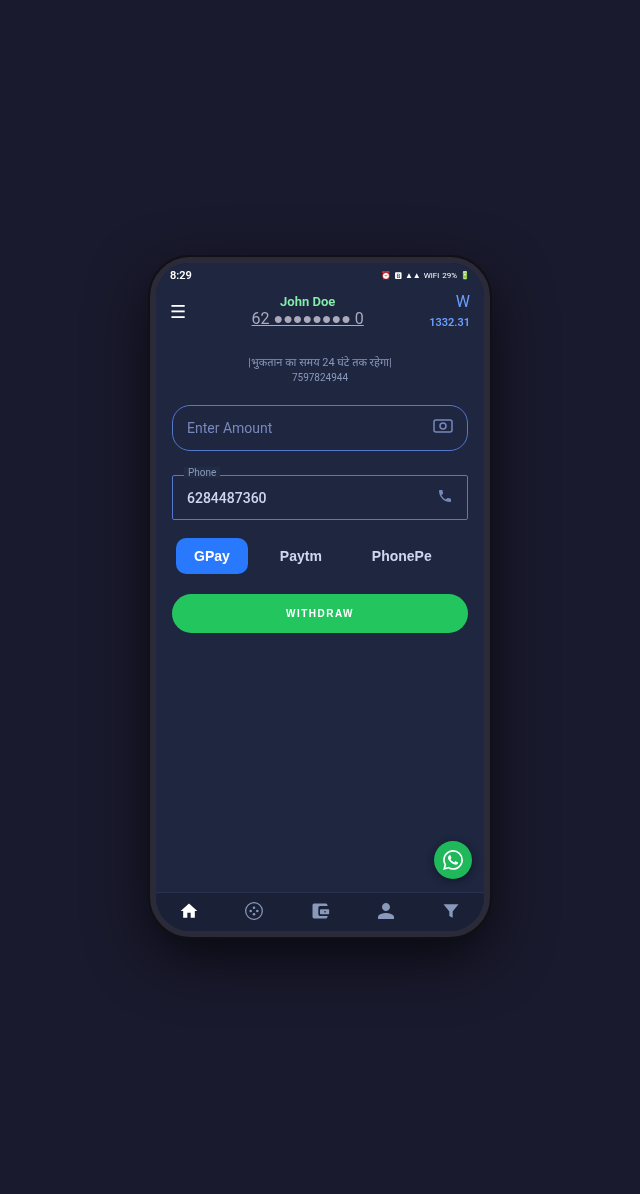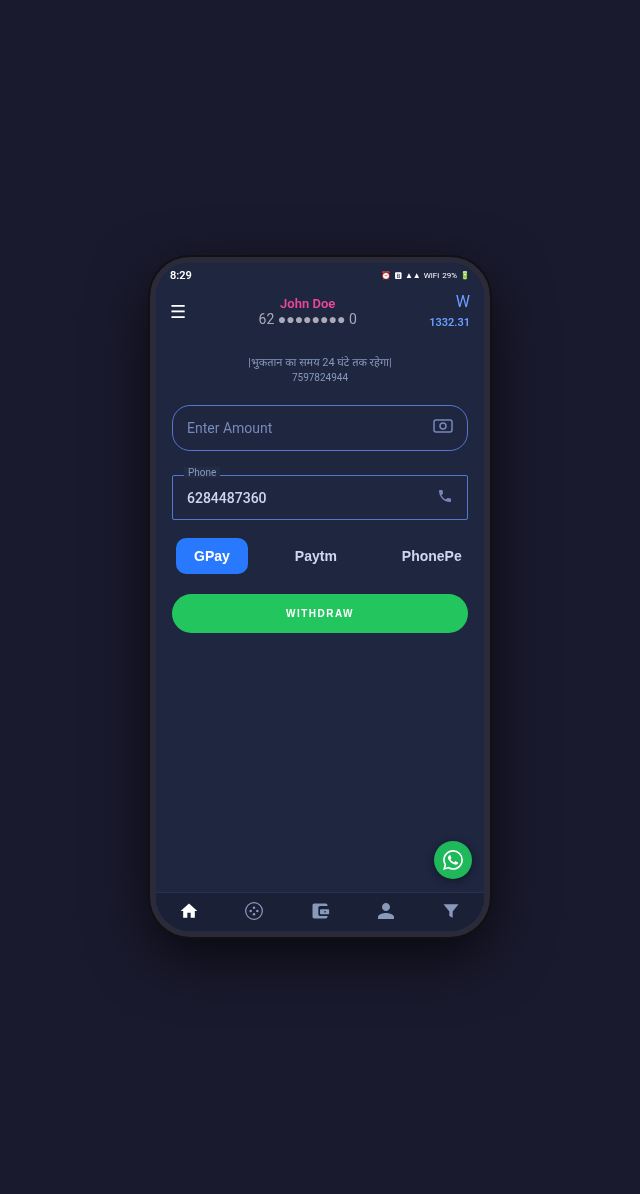--- a/index.html
+++ b/index.html
@@ -68,27 +68,28 @@
     }
     .hamburger-icon {
       color: #fff;
       font-size: 18px;
       cursor: pointer;
     }
     .nav-center {
       text-align: center;
     }
     .nav-name {
-      color: #ec4899;
+      color: #86efac;
       font-size: 13px;
       font-weight: 600;
     }
     .nav-account {
       color: #aab;
-      font-size: 14px;
+      font-size: 16px;
+      text-decoration: underline;
     }
     .nav-wallet {
       text-align: right;
     }
     .nav-wallet-icon {
       color: #6a9fff;
       font-size: 16px;
       display: block;
     }
     .nav-balance {
@@ -171,21 +172,21 @@
       font-weight: 500;
     }
     .phone-icon {
       color: #7788bb;
       font-size: 14px;
     }
 
     
     .payment-options {
       display: flex;
-      gap: 29px;
+      gap: 14px;
       align-items: center;
       margin-bottom: 20px;
       padding-left: 4px;
     }
     .payment-btn {
       padding: 10px 18px;
       border-radius: 10px;
       font-size: 14px;
       font-weight: 600;
       cursor: pointer;

